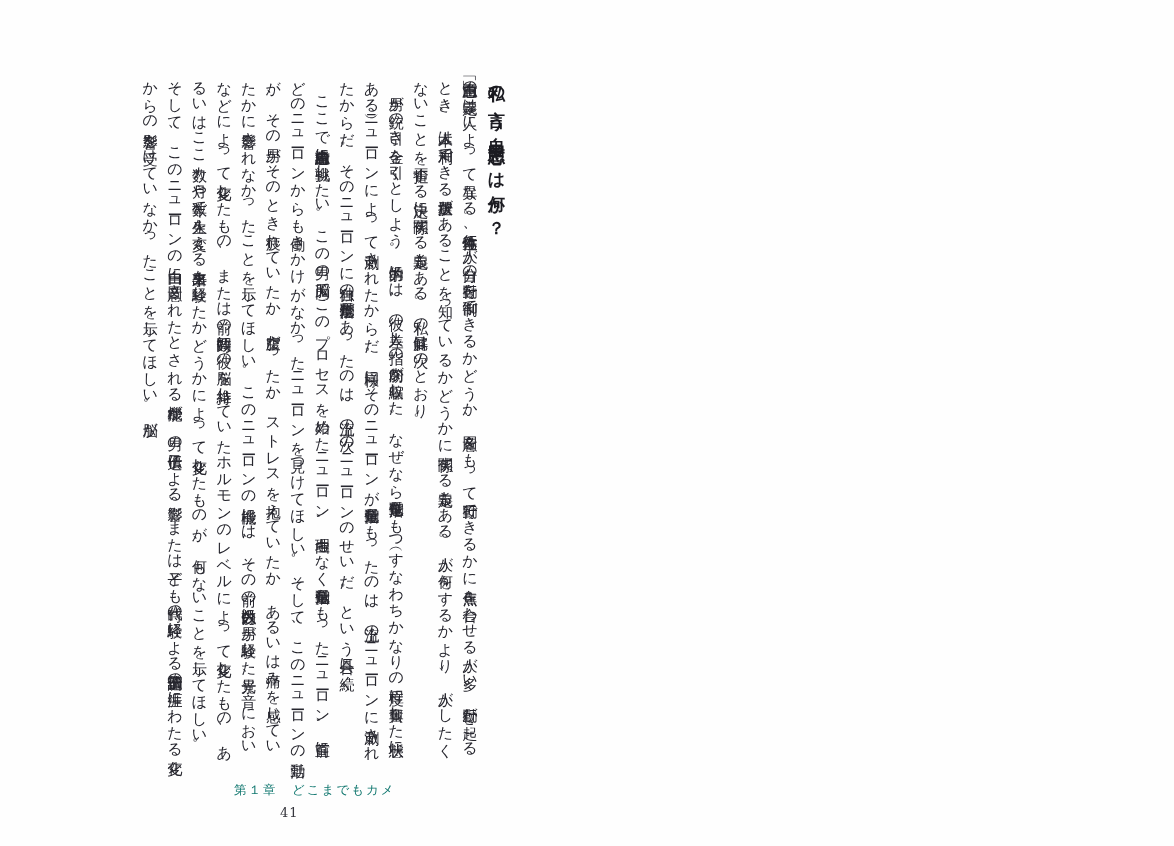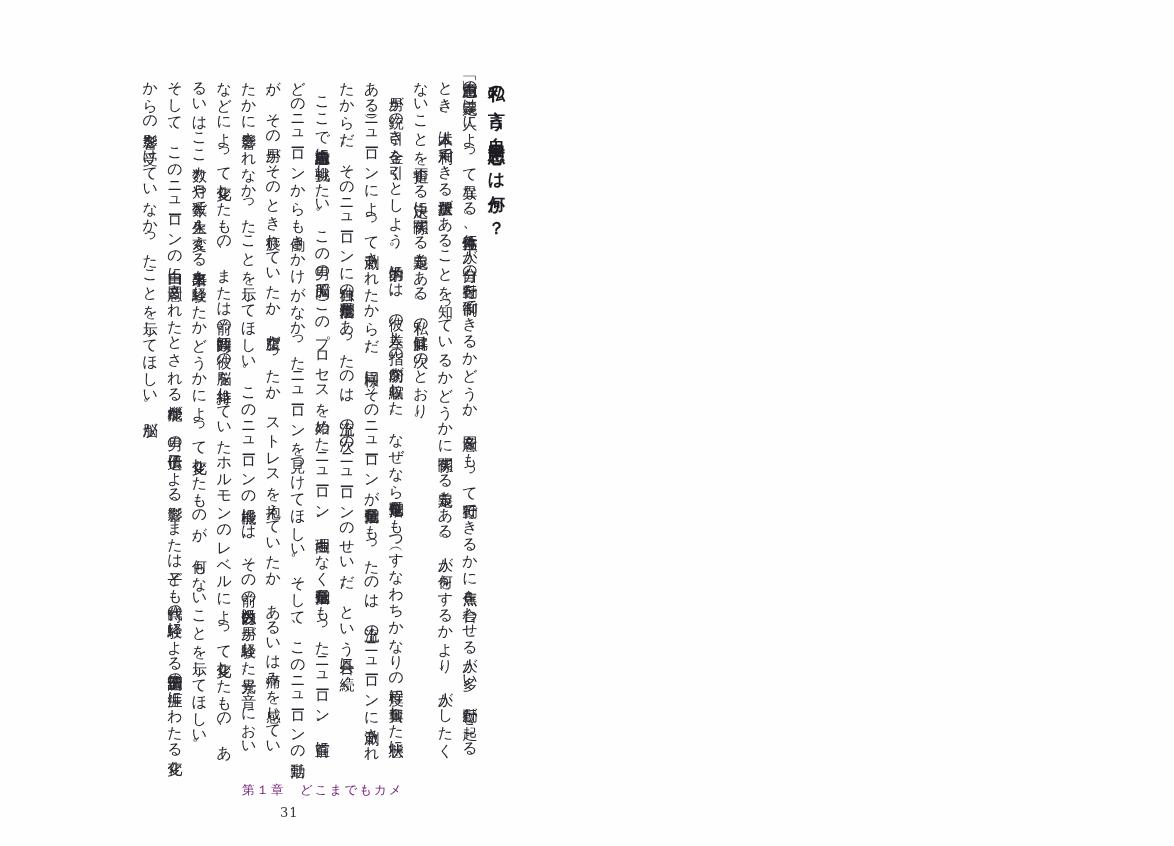--- a/index.html
+++ b/index.html
@@ -53,25 +53,25 @@
     font-size: 17px;
     font-weight: bold;
     letter-spacing: 3.4px;
     color: #1b1b21;
     line-height: 29px;
   }
 
   
   .footer-chapter {
     position: absolute;
-    left: 242px;
+    left: 234px;
     top: 782px;
     font-size: 12.5px;
     letter-spacing: 2px;
-    color: #701a75;
+    color: #0f766e;
     white-space: nowrap;
   }
   .pagenum {
     position: absolute;
     font-size: 13px;
     color: #36363d;
     letter-spacing: 1px;
   }
   .pagenum-left  { left: 280px; top: 805px; }
 </style>
@@ -86,16 +86,16 @@
   </section>
 
   <section class="page page-left">
     <div class="vtext vtext-left">
       <h1 class="page-heading">私の言う自由意志とは何か？</h1>
       <p class="para">「自由意志」の定義は人によって異なる。行為主体性、人が自分の行動を制御できるかどうか、意図をもって行動できるかに焦点を合わせる人が多い。行動が起こるとき、本人は利用できる選択肢があることを知っているかどうかに関係する定義もある。人が何をするかより、人がしたくないことを拒否する決定に関係する定義もある。私の見解は次のとおり。</p>
       <p class="para para-indent">男が銃の引き金を引くとしよう。力学的には、彼の人差し指の筋肉が収縮した。なぜなら活動電位をもつ（すなわちかなりの程度に興奮した状態にある）ニューロンによって刺激されたからだ。同様にそのニューロンが活動電位をもったのは、上流のニューロンに刺激されたからだ。そのニューロンに独自の活動電位があったのは、上流の次のニューロンのせいだ。という具合に続く。</p>
       <p class="para para-indent">ここで自由意志論者に挑戦したい。この男の脳内でこのプロセスを始めたニューロン、理由もなく活動電位をもったニューロン、直前にどのニューロンからも働きかけがなかったニューロンを見つけてほしい。そして、このニューロンの活動が、その男がそのとき疲れていたか、空腹だったか、ストレスを抱えていたか、あるいは痛みを感じていたかに影響されなかったことを示してほしい。このニューロンの機能には、その前の数分以内に男が経験した光景、音、においなどによって変化したもの、または前の数時間に彼の脳を維持していたホルモンのレベルによって変化したもの、あるいはここ数カ月や数年で人生を変える出来事を経験したかどうかによって変化したものが、何もないことを示してほしい。そして、このニューロンの自由に意図されたとされる機能が、男の遺伝子による影響、または子ども時代の経験による遺伝子調節の生涯にわたる変化からの影響を受けていなかったことを示してほしい。脳が</p>
     </div>
     <div class="footer-chapter">第１章　どこまでもカメ</div>
-    <div class="pagenum pagenum-left">31</div>
+    <div class="pagenum pagenum-left">41</div>
   </section>
 
 </div>
 
 </body></html>

